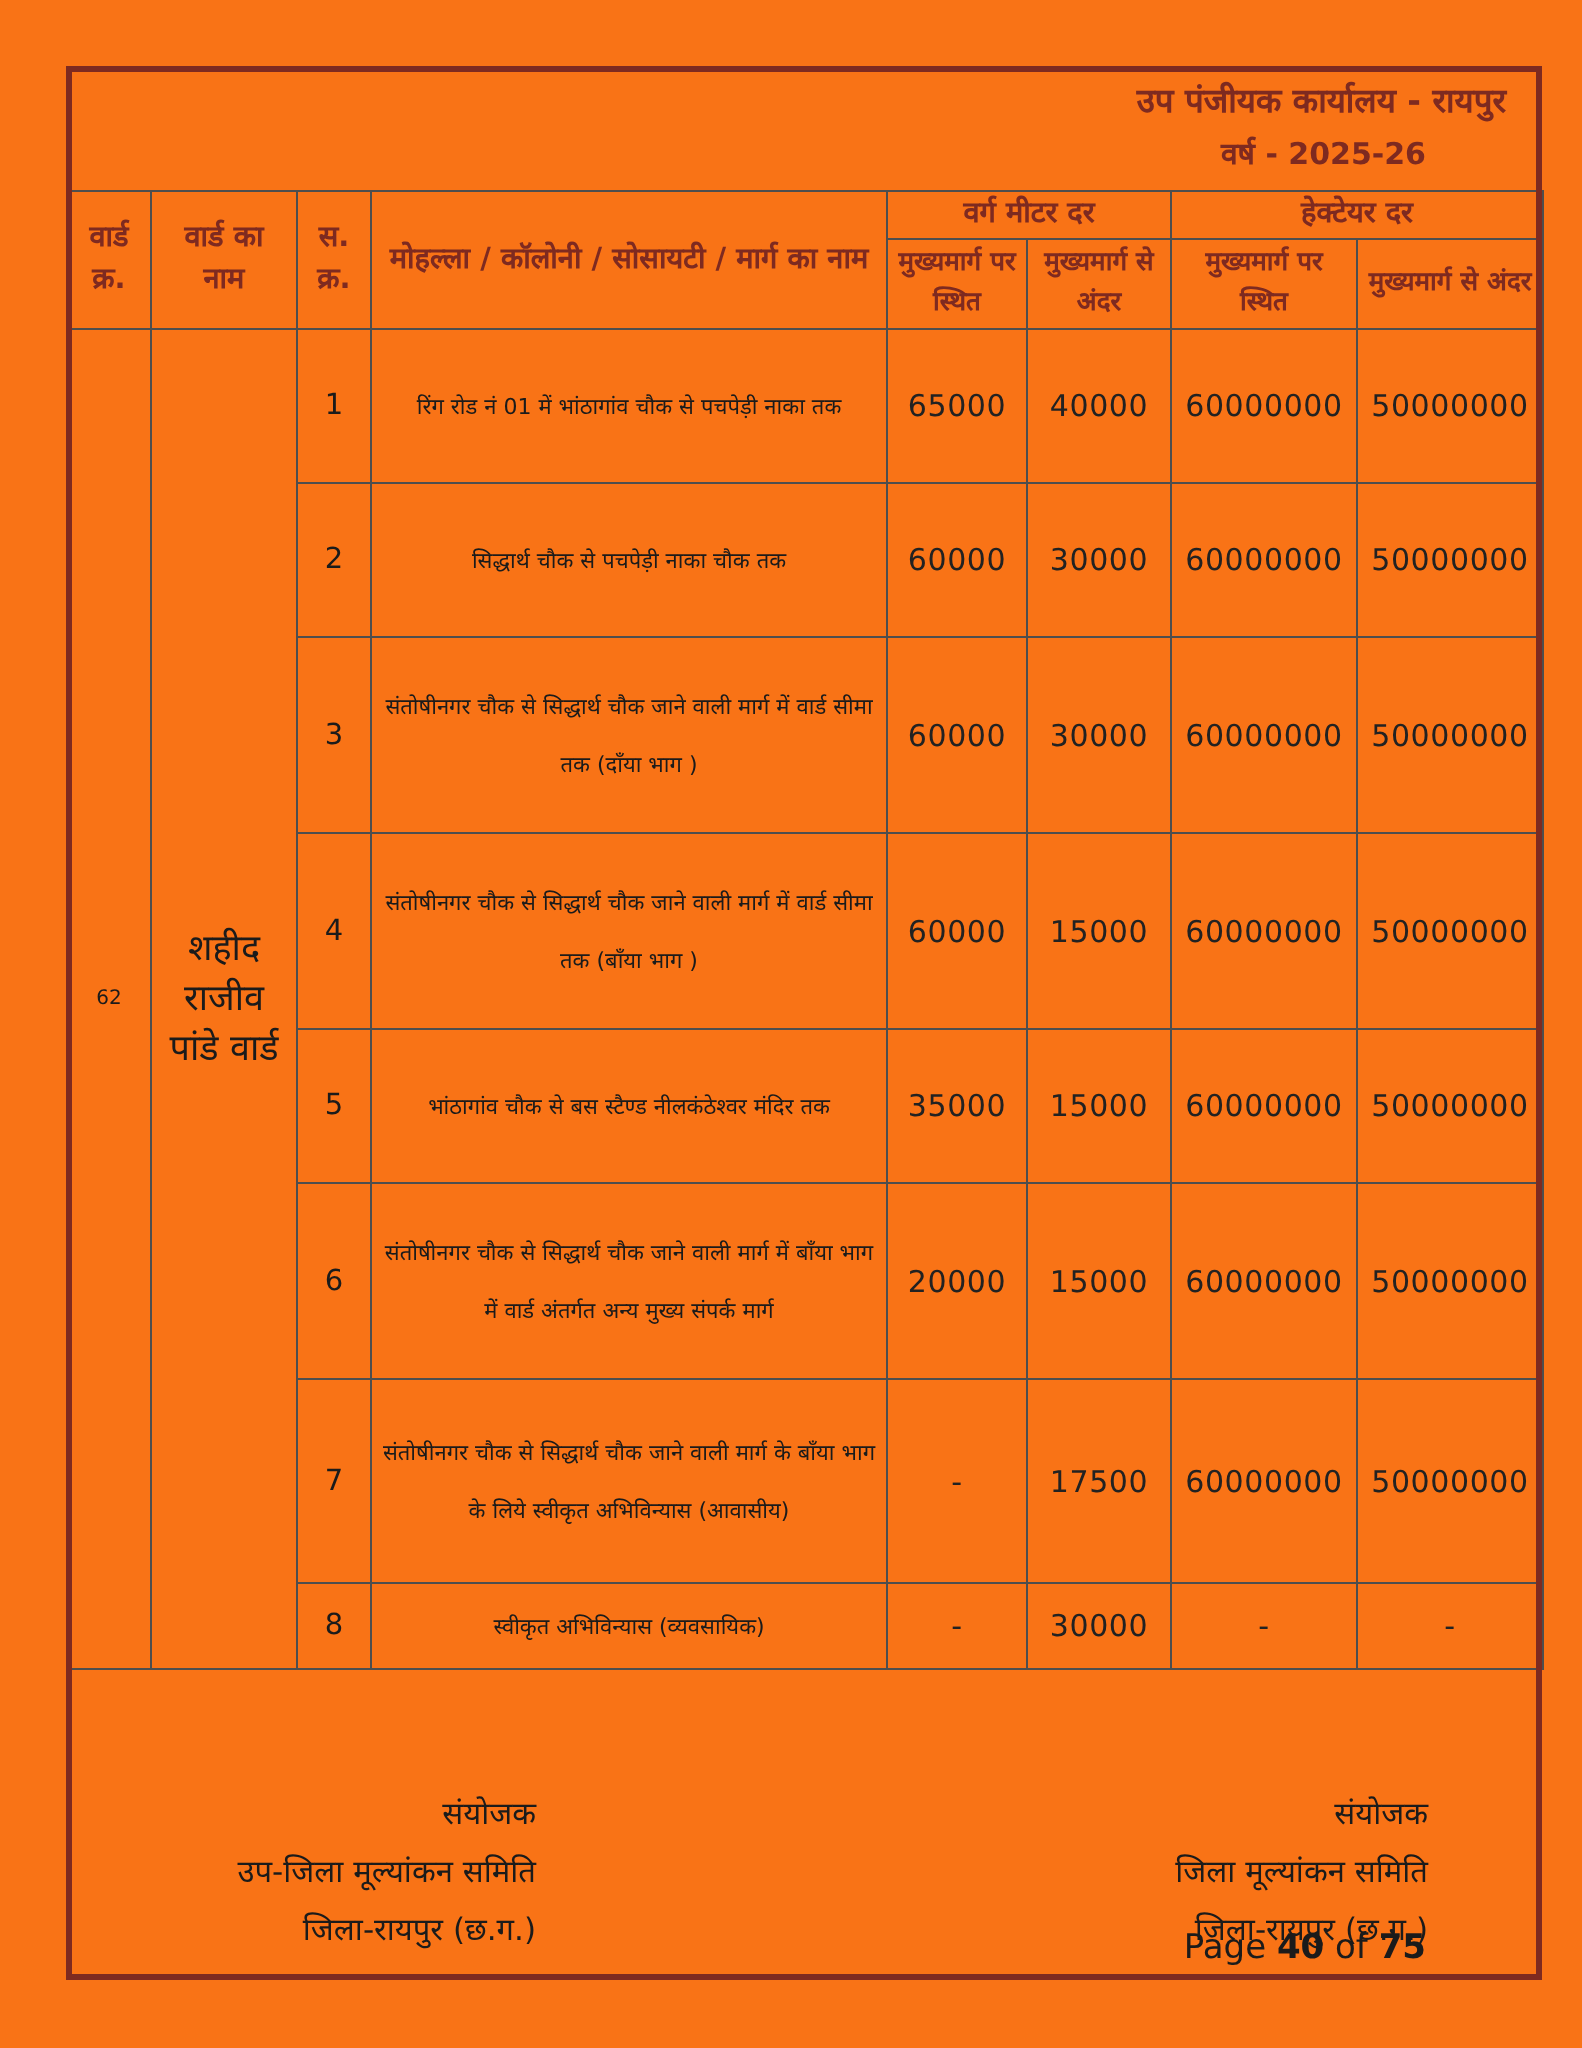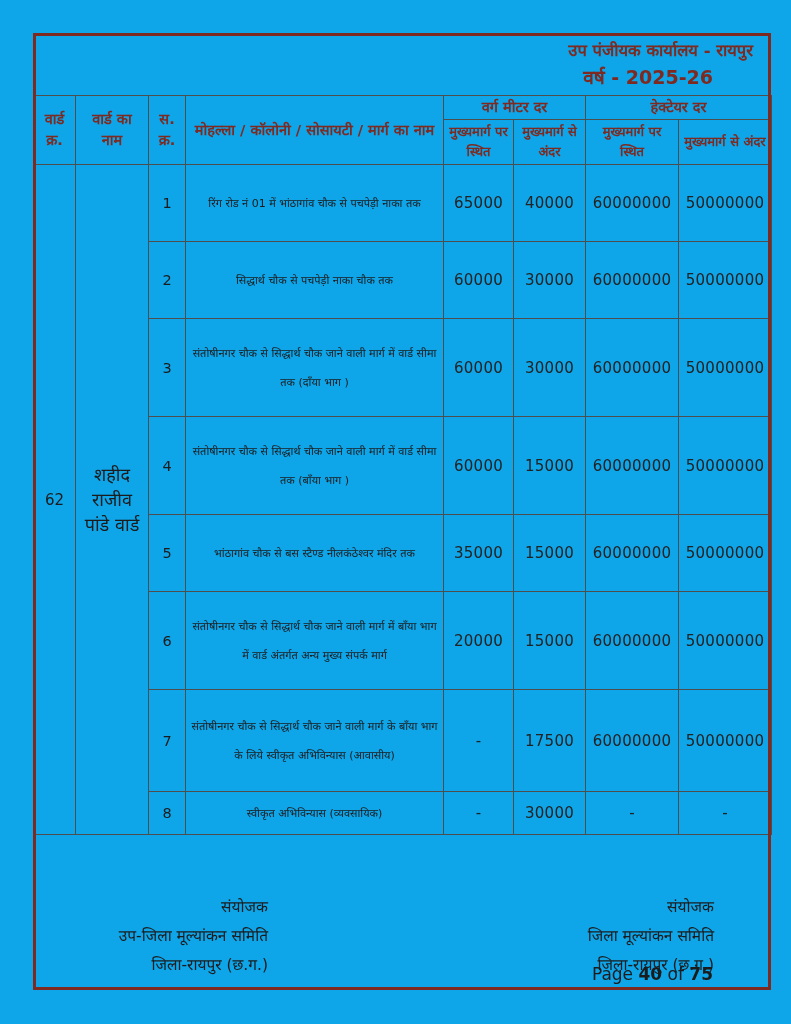--- a/index.html
+++ b/index.html
@@ -2,39 +2,39 @@
 <html><head>
 <meta charset="utf-8">
 <style>
   html, body {
     margin: 0; padding: 0;
     width: 791px; height: 1024px;
     background: #ffffff;
     font-family: "DejaVu Sans", sans-serif;
     overflow: hidden;
   }
-  .page { position: relative; width: 791px; height: 1024px; background: #0ea5e9; }
+  .page { position: relative; width: 791px; height: 1024px; background: #f97316; }
 
   .page-border {
     position: absolute; left: 33px; top: 33px;
     width: 738px; height: 957px;
     border: 3px solid #7E2A20;
     box-sizing: border-box;
     pointer-events: none;
     z-index: 5;
   }
 
   .doc-header {
     position: absolute; top: 38px; right: 38px;
     text-align: right;
     color: #7E2A20; font-weight: bold;
     font-size: 16.5px; line-height: 26px;
     z-index: 2;
   }
-  .doc-header .year { font-size: 19px; padding-right: 40px; }
+  .doc-header .year { font-size: 15px; padding-right: 40px; }
 
   table.rate-table {
     position: absolute; left: 33px; top: 95px;
     width: 738px;
     border-collapse: collapse;
     table-layout: fixed;
     z-index: 1;
     border-radius: 12px;
   }
   table.rate-table th, table.rate-table td {
@@ -55,21 +55,21 @@
 
   tbody tr:nth-child(1) { height: 77px; }
   tbody tr:nth-child(2) { height: 77px; }
   tbody tr:nth-child(3) { height: 98px; }
   tbody tr:nth-child(4) { height: 98px; }
   tbody tr:nth-child(5) { height: 77px; }
   tbody tr:nth-child(6) { height: 98px; }
   tbody tr:nth-child(7) { height: 102px; }
   tbody tr:nth-child(8) { height: 43px; }
 
-  td.ward-no { font-size: 15px; color: #1b1b1b; }
+  td.ward-no { font-size: 10px; color: #1b1b1b; }
   td.ward-name { font-size: 18px; color: #1b1b1b; line-height: 25px; padding: 0 3px; }
   td.sno { font-size: 14.5px; color: #1b1b1b; }
   td.locality { font-size: 11px; color: #1b1b1b; line-height: 29px; padding: 2px 8px; }
   td.num { font-size: 15px; color: #222222; letter-spacing: 0.3px; }
 
   .footer-block {
     position: absolute; top: 893px;
     width: 190px;
     text-align: right;
     color: #1b1b1b;

